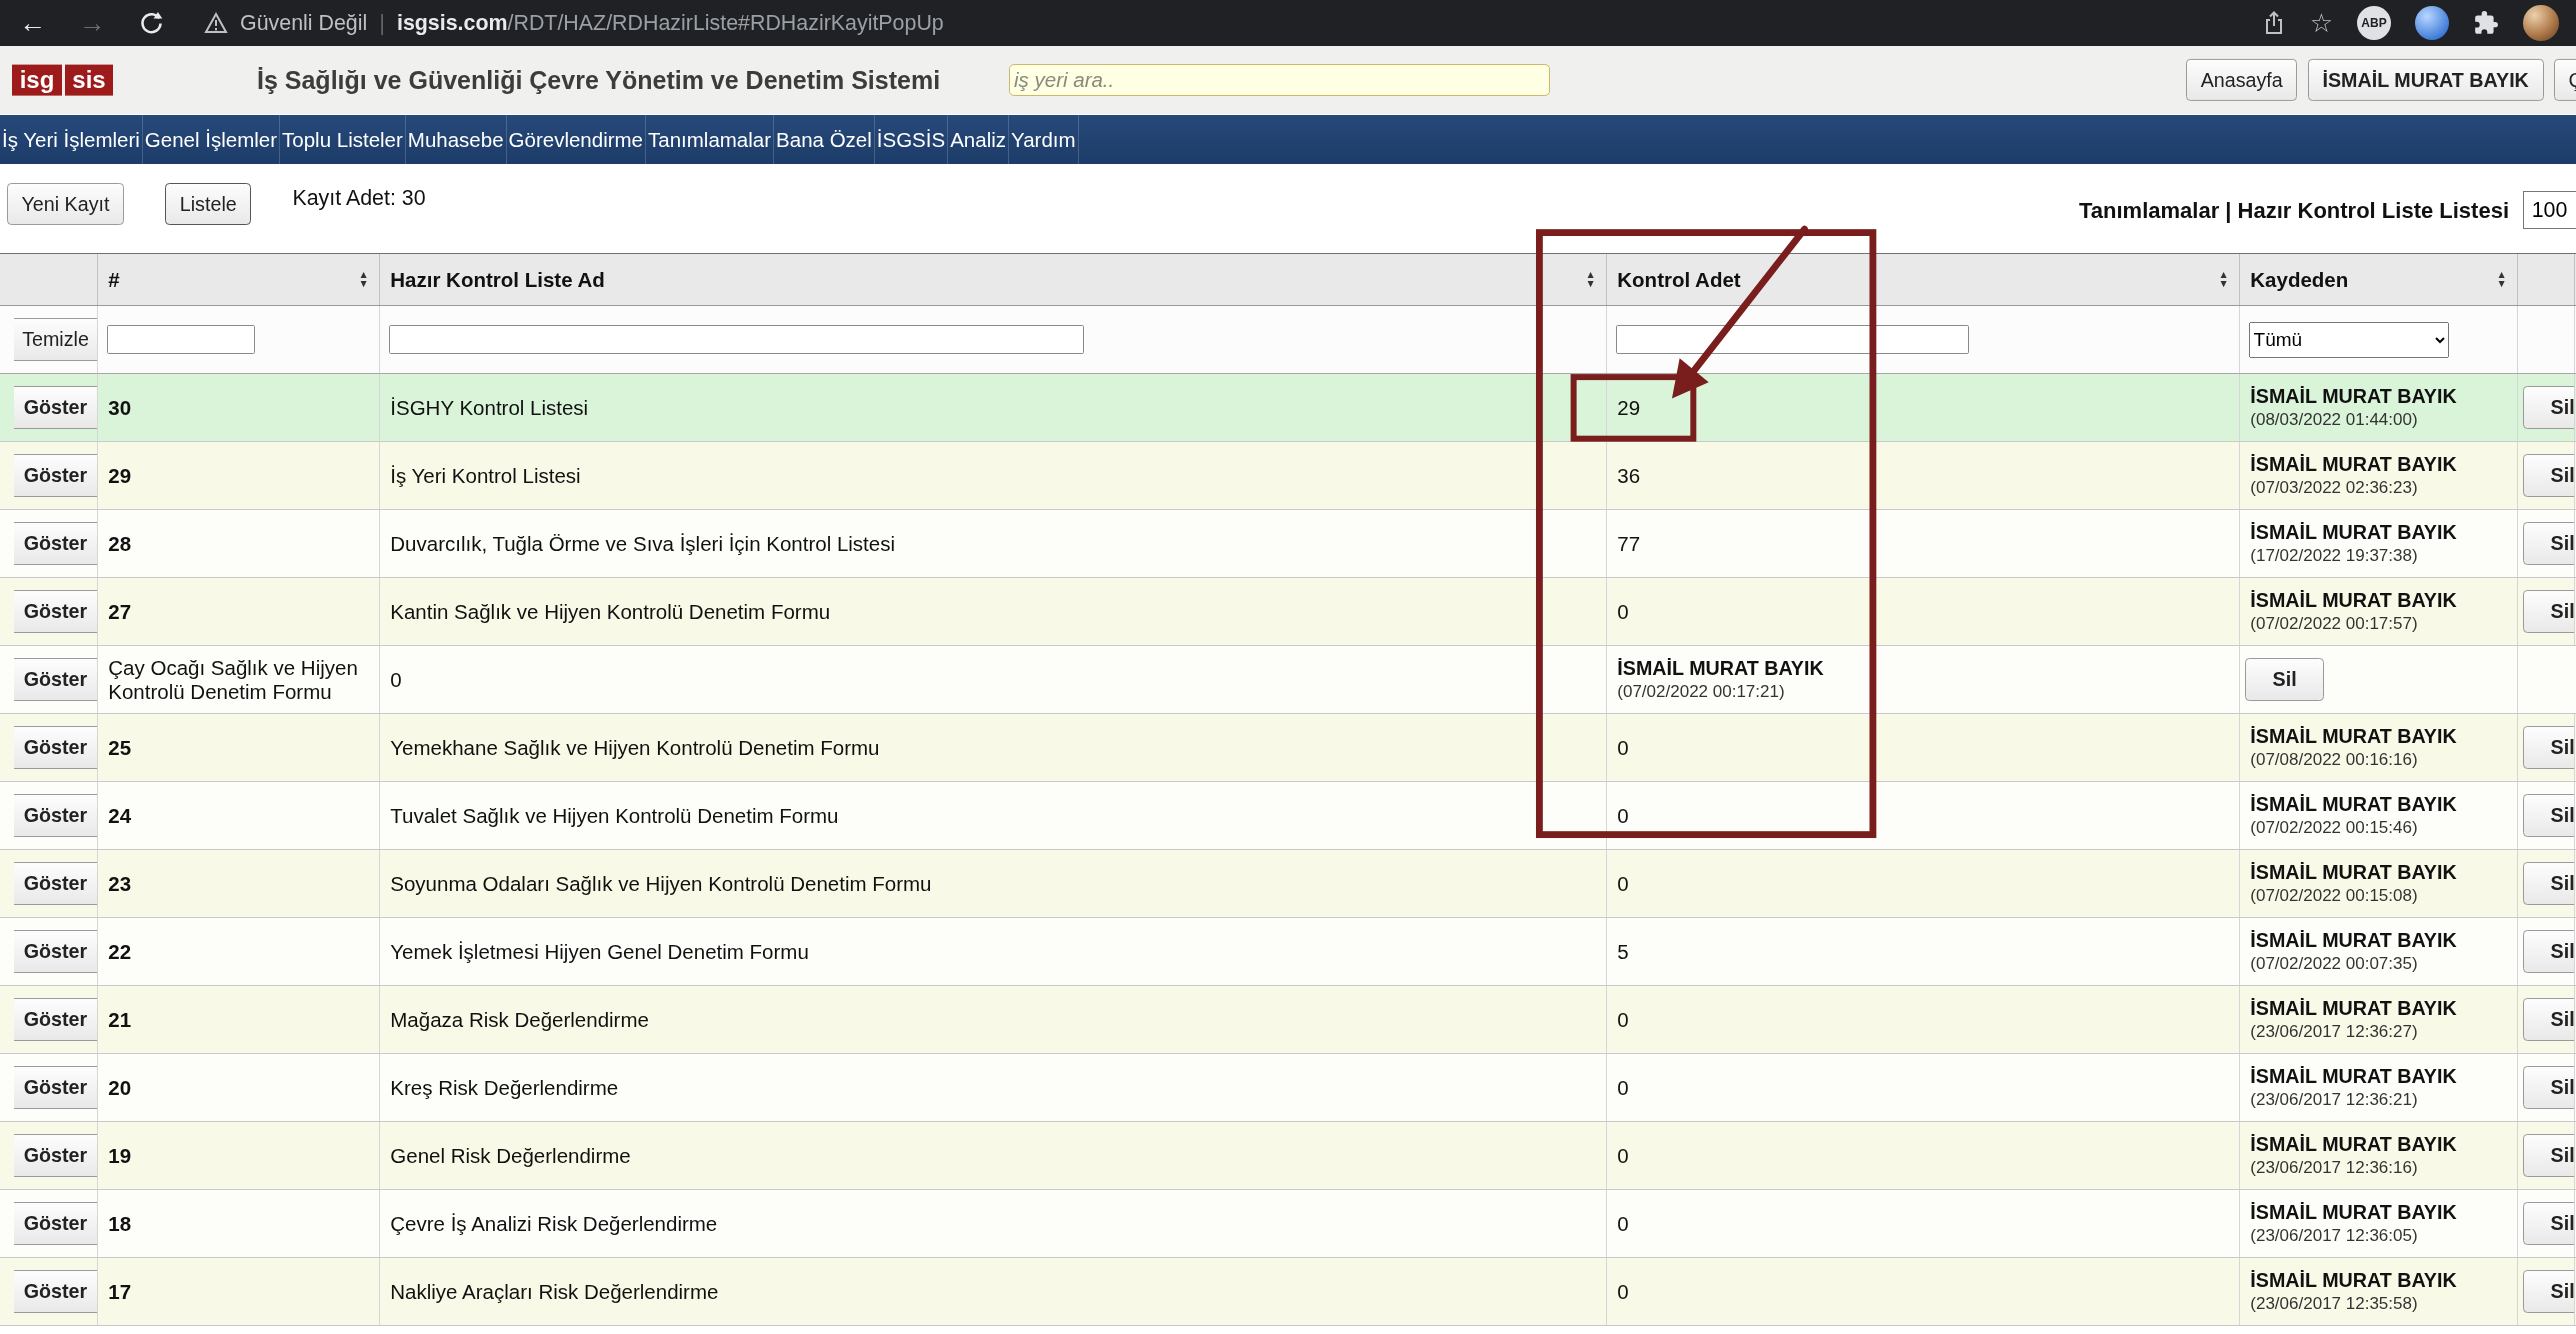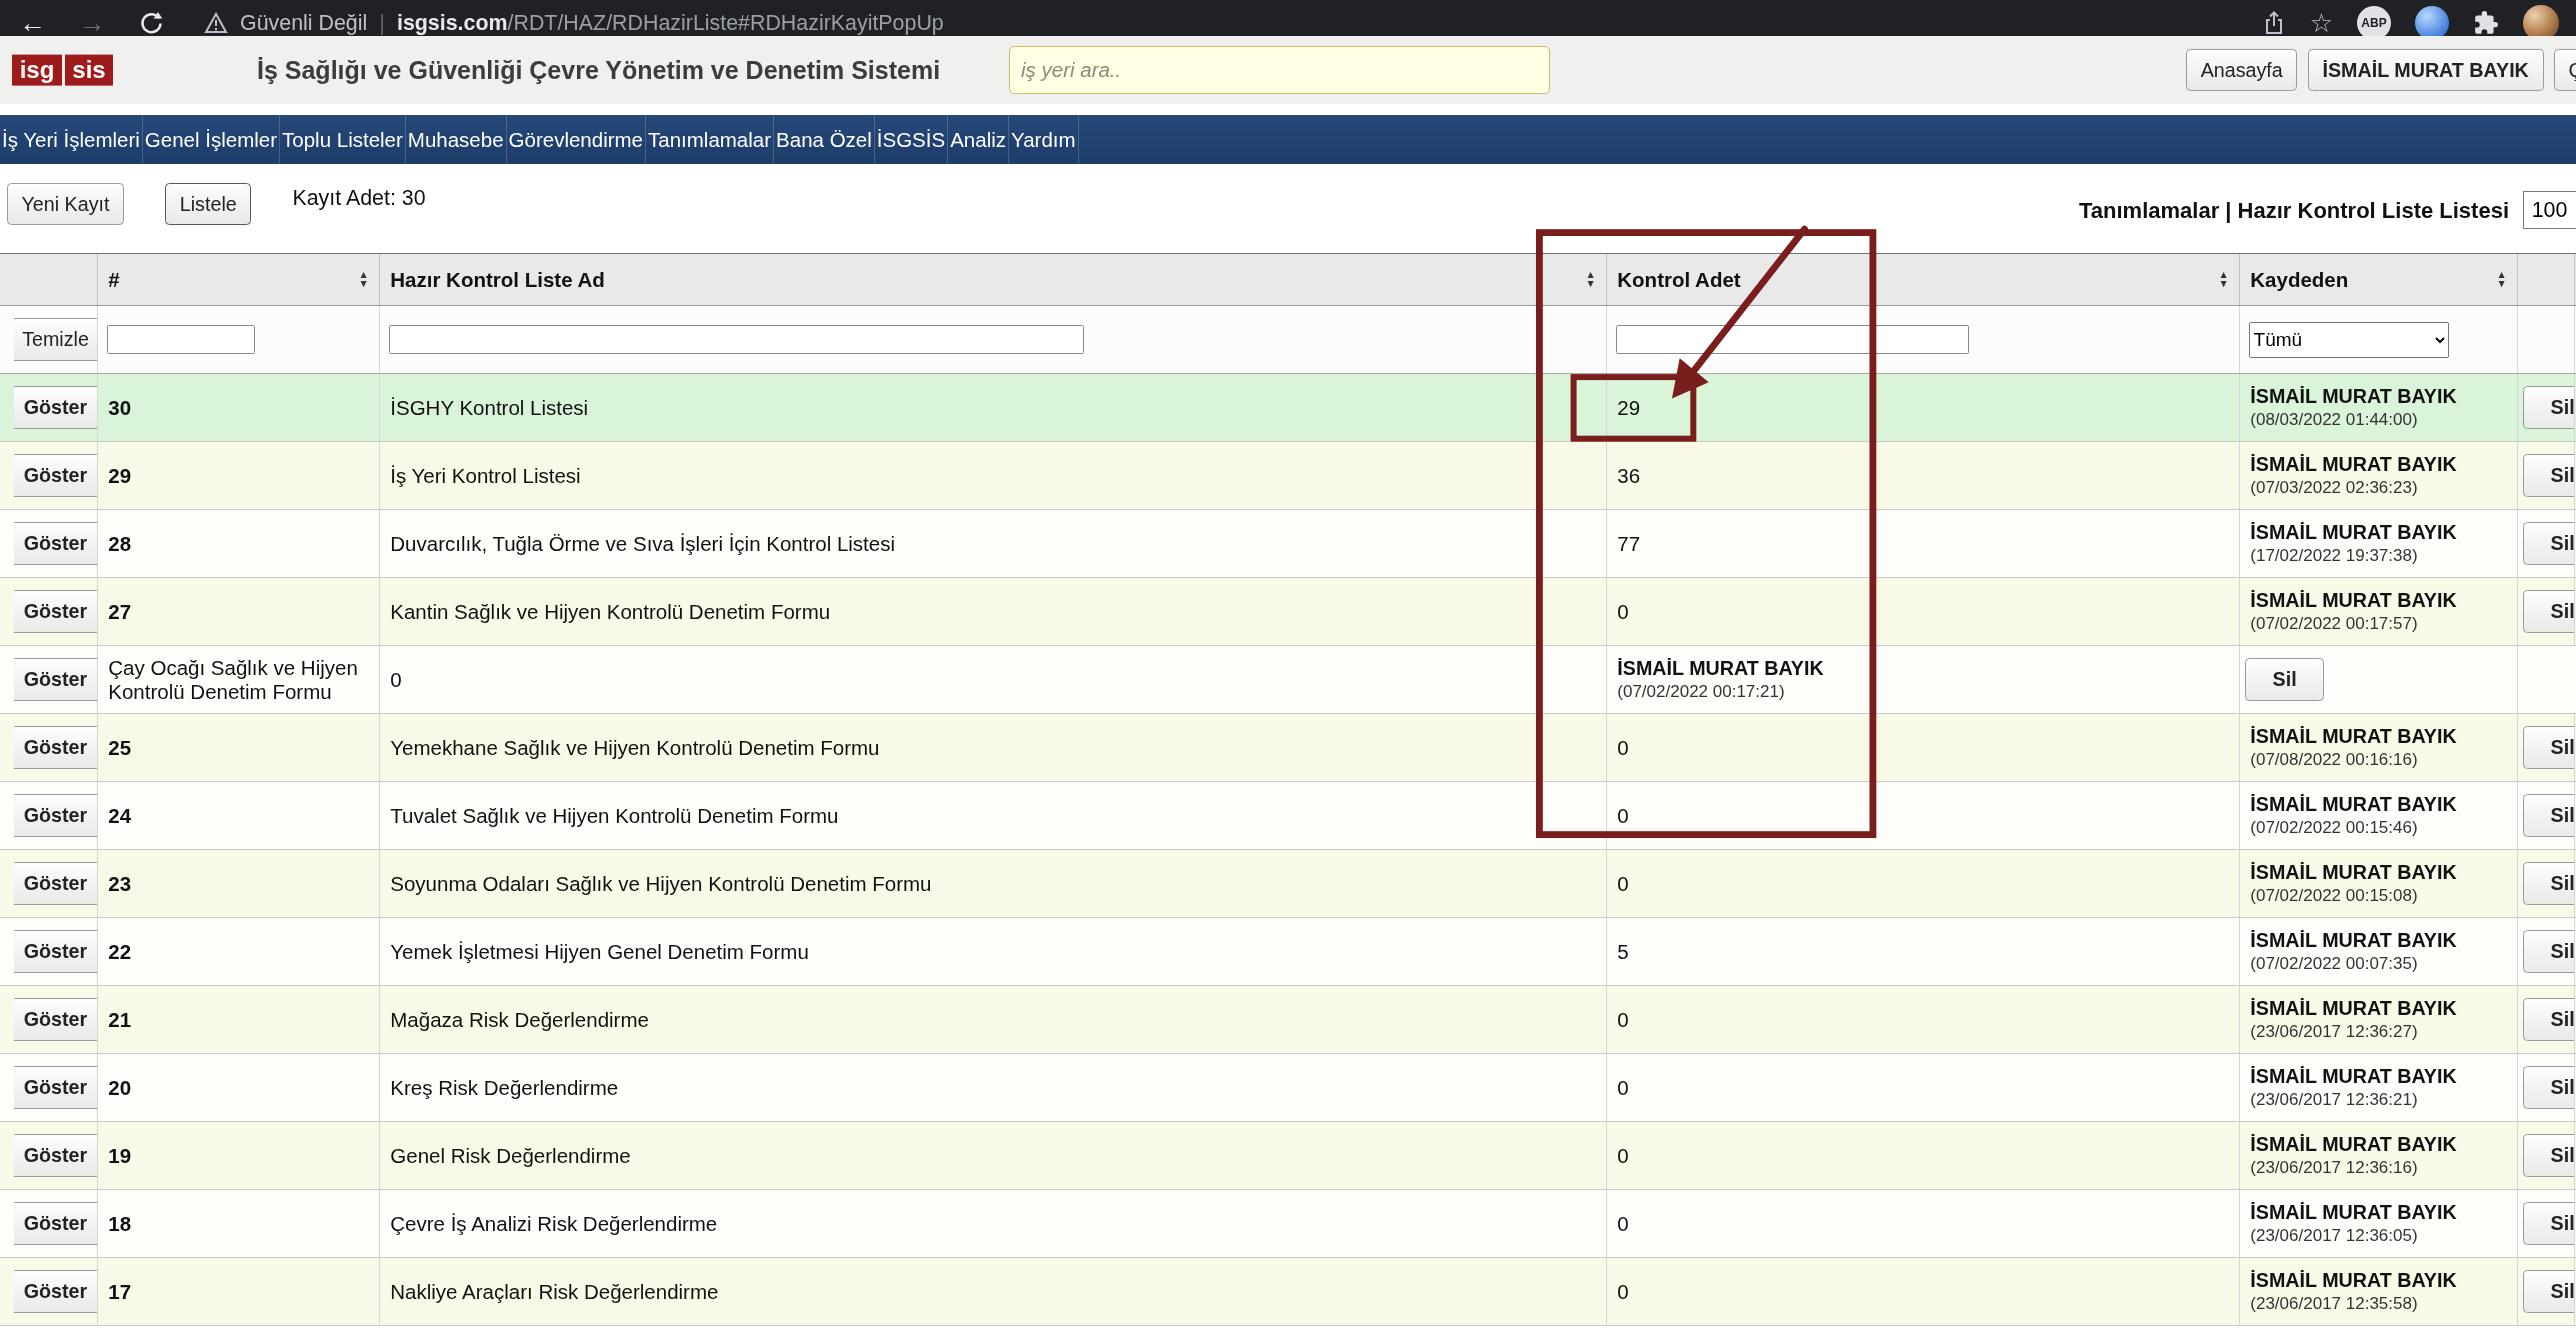--- a/index.html
+++ b/index.html
@@ -39,32 +39,32 @@
     background: radial-gradient(circle at 35% 30%, #b8d7ff, #3b78d8 75%);
     cursor: pointer;
   }
   .avatar {
     width: 36px; height: 36px; border-radius: 50%;
     background: radial-gradient(circle at 32% 28%, #ecd0ae, #b07a4a 55%, #5a3a22);
     cursor: pointer;
   }
 
   
-  .appheader { position: absolute; top: 36px; left: 0; width: 100%; height: 68px; background: #f0f0ee; }
+  .appheader { position: absolute; top: 46px; left: 0; width: 100%; height: 68px; background: #f0f0ee; }
   .logo { position: absolute; left: 12px; top: 50%; transform: translateY(-50%); display: flex; gap: 2.6px; }
   .logo span {
     background: var(--logo, #9e1b1b); color: #fff; font-weight: bold;
     font-size: 24px; padding: 3.4px 7.7px; line-height: 1;
   }
   .app-title { position: absolute; left: 257px; top: 50%; transform: translateY(-50%); font-size: 25px; font-weight: bold; color: #3c3c3c; }
   .app-search {
     position: absolute; left: 1009px; top: 50%; transform: translateY(-50%);
-    width: 541px; height: 48px;
+    width: 541px; height: 32px;
     background: #ffffe4; border: 1.7px solid #cdb86a; border-radius: 5.1px;
-    font-size: 20.5px; padding: 0 11px; font-family: inherit; color: #0c4a6e;
+    font-size: 20.5px; padding: 0 4px; font-family: inherit; color: #0c4a6e;
   }
   .app-search::placeholder { font-style: italic; color: #8a8a7a; }
   .header-actions { position: absolute; left: 2186px; top: 50%; transform: translateY(-50%); display: flex; gap: 10.3px; white-space: nowrap; }
 
   .btn {
     background: linear-gradient(#fdfdfd, #e9e9e9);
     border: 0.9px solid #9a9a9a; border-radius: 4.3px;
     color: #222; font-size: 19.7px; padding: 8.6px 13.7px;
     font-family: inherit; cursor: pointer; white-space: nowrap;
   }

